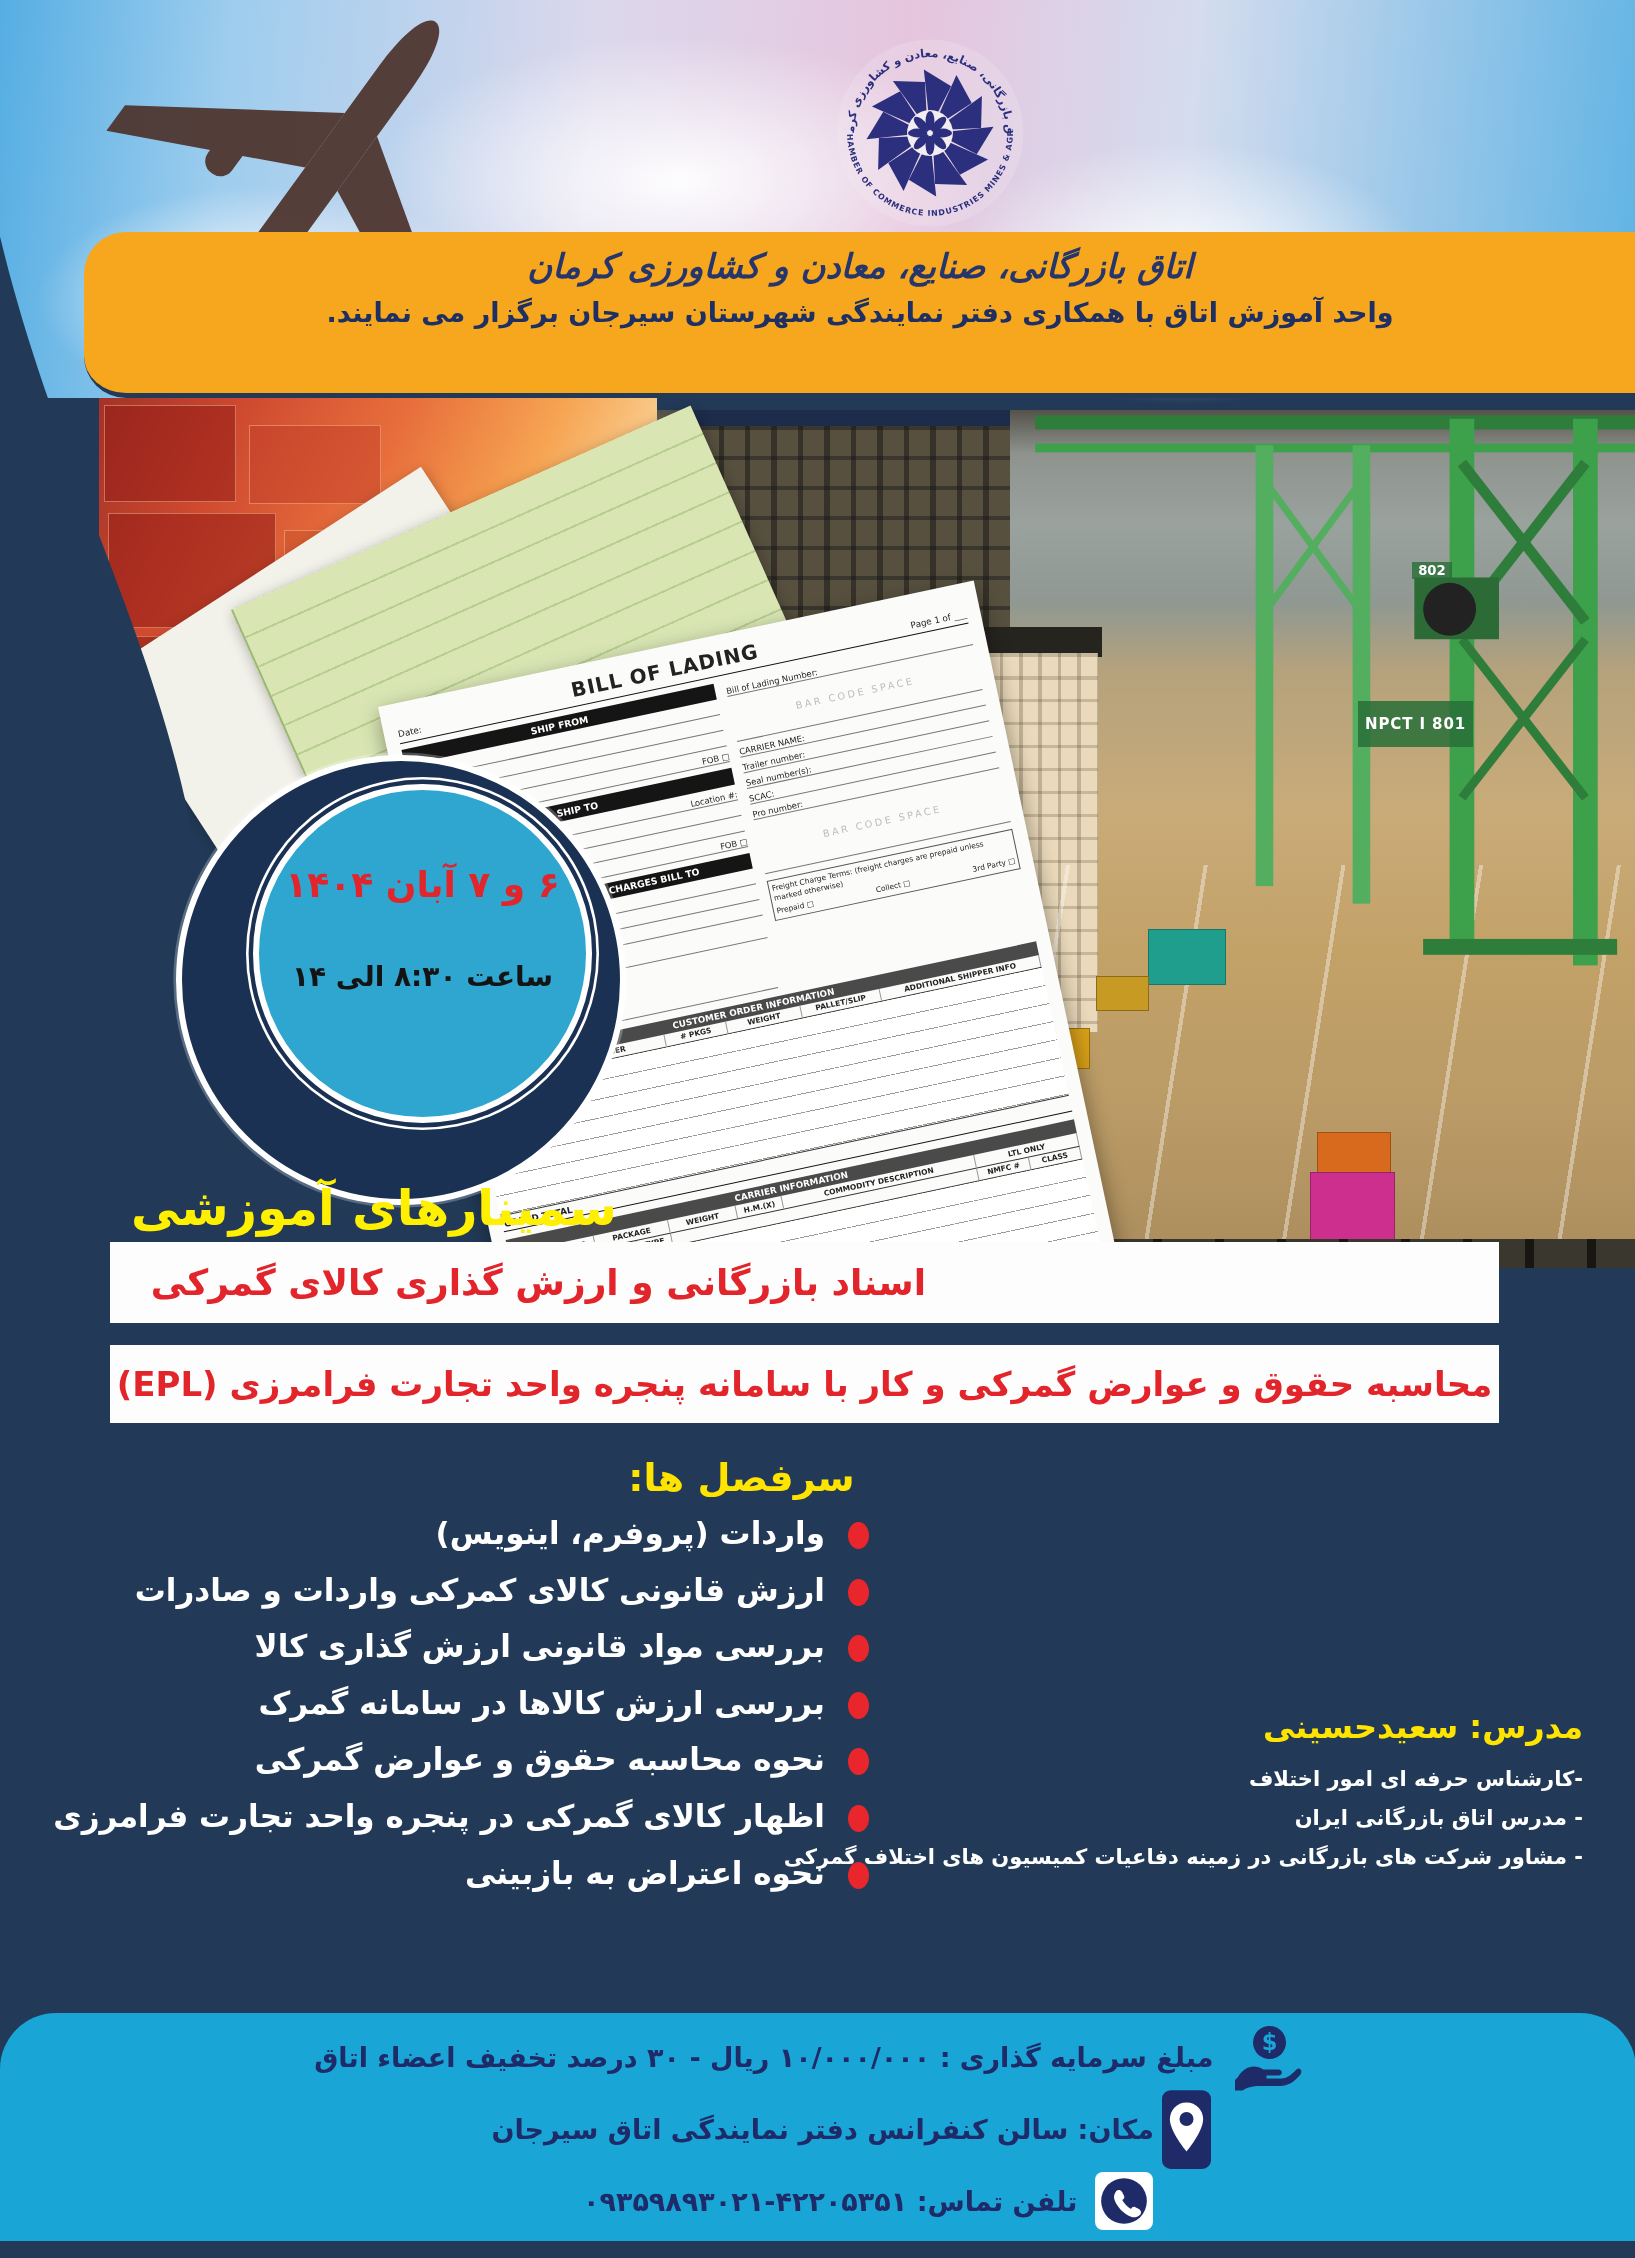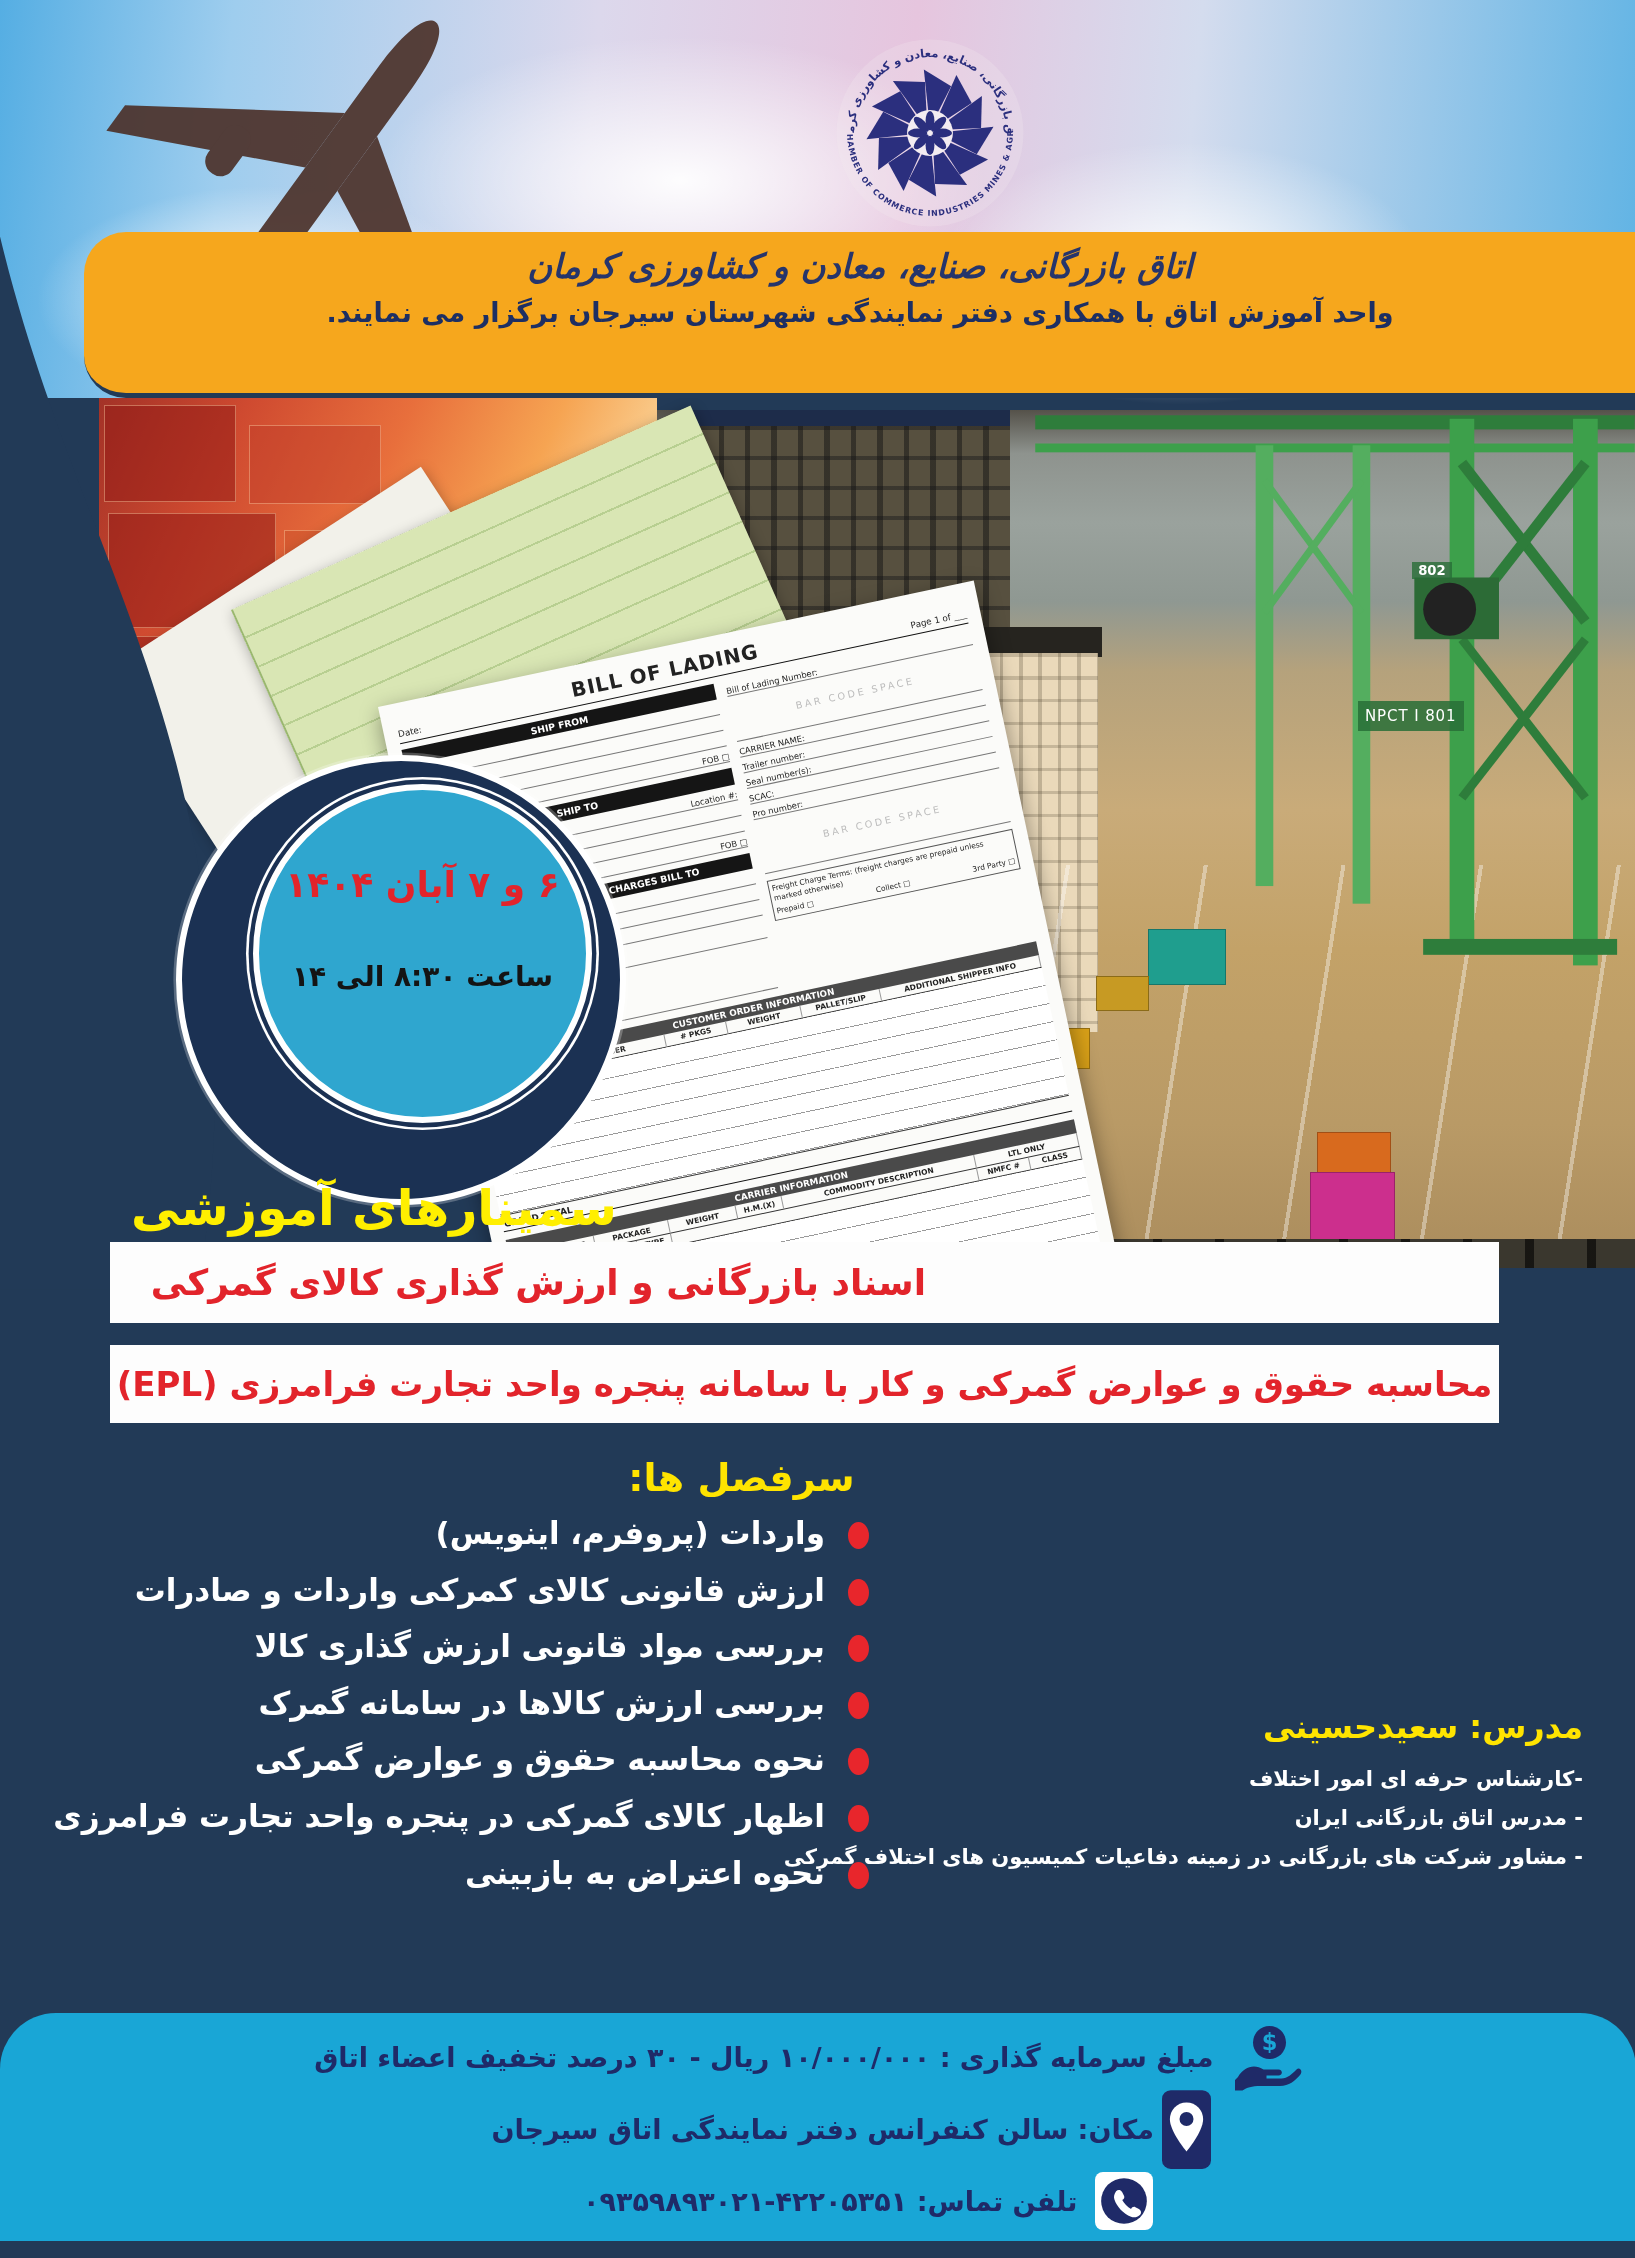--- a/index.html
+++ b/index.html
@@ -53,22 +53,22 @@
   .hull-band{ position:absolute; left:-8.8px; top:249px; width:159px; height:30px; background:#e8e4d8; }
   .tower{ position:absolute; left:265px; top:243px; width:176px; height:379px; background:#ead9ba;
     background-image:repeating-linear-gradient(to right, rgba(70,60,40,.25) 0 3.5px, transparent 3.5px 19.4px),
                      repeating-linear-gradient(to bottom, rgba(70,60,40,.22) 0 3.5px, transparent 3.5px 23px);}
   .tower-cap{ position:absolute; left:261px; top:217px; width:184px; height:30px; background:#26241f; }
   .lanes{ position:absolute; left:0; bottom:0; width:100%; height:415px;
     background:repeating-linear-gradient(99deg, transparent 0 132px, rgba(255,255,255,.38) 132px 136px);}
   .dock-edge{ position:absolute; left:0; bottom:0; width:100%; height:41px; background:#3a372e;
     background-image:repeating-linear-gradient(to right, rgba(0,0,0,.6) 0 8.8px, transparent 8.8px 62px);}
   .crane-svg{ position:absolute; right:0; top:0; width:600px; height:670px; }
-  .crane-label{ position:absolute; left:701px; top:291px; color:#fff; font-size:15px; font-weight:normal;
-    background:rgba(40,110,55,.85); padding:6px 7px; letter-spacing:0.9px;}
+  .crane-label{ position:absolute; left:701px; top:291px; color:#fff; font-size:15px; font-weight:bold;
+    background:rgba(40,110,55,.85); padding:14px 7px; letter-spacing:0.9px;}
   .crane-label2{ position:absolute; left:755px; top:152px; color:#fff; font-size:13.2px; font-weight:bold;
     background:rgba(40,110,55,.8); padding:0.9px 6.2px;}
   .box{ position:absolute; }
   .bx-teal{ left:491px; top:519px; width:78px; height:56px; background:#1f9e8e; border:1.8px solid rgba(0,0,0,.25);}
   .bx-fork{ left:369px; top:618px; width:64px; height:41px; background:#d8a018; border:1.8px solid rgba(0,0,0,.3);}
   .bx-truck{ left:439px; top:566px; width:53px; height:35px; background:#c79a23; border:1.8px solid rgba(0,0,0,.3);}
   .bx-orange{ left:660px; top:722px; width:74px; height:41px; background:#d86a1e; border:1.8px solid rgba(0,0,0,.25);}
   .bx-mag{ left:653px; top:762px; width:85px; height:108px; background:#cc2f8d; border:1.8px solid rgba(0,0,0,.25);}
 
   

